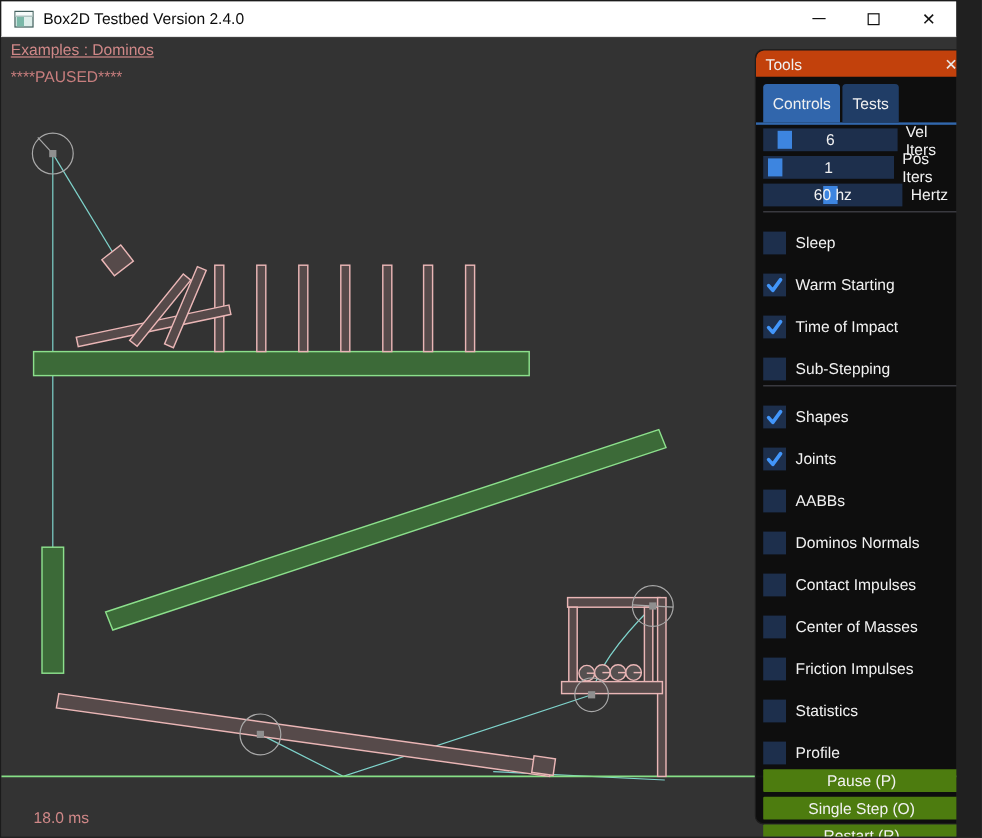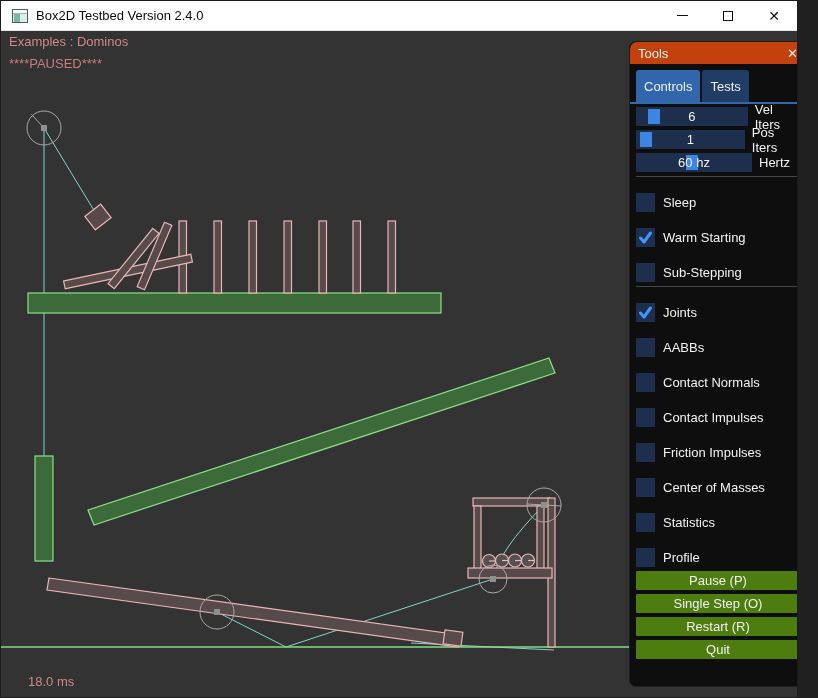--- a/index.html
+++ b/index.html
@@ -25,21 +25,21 @@
   .win-btn { width: 46px; height: 100%; display: flex; align-items: center;
     justify-content: center; cursor: default; }
   .glyph-min { width: 11px; height: 0; border-top: 1px solid #111; }
   .glyph-max { width: 10px; height: 10px; border: 1.2px solid #111; }
   .glyph-close { font-size: 14px; color: #111; line-height: 1; }
   
   .scene-wrap { position: absolute; top: 30px; left: 0; width: 818px; height: 668px;
     background: #333333; }
   svg.scene { position: absolute; inset: 0; }
   .hud { position: absolute; font-size: 13px; }
-  .hud-example { left: 8px; top: 3px; color: #d08888; }
+  .hud-example { left: 8px; top: 3px; color: #d08888; text-decoration: underline; }
   .hud-paused { left: 8px; top: 25px; color: #c87e7e; }
   .hud-ms { left: 27px; top: 643px; color: #d08888; }
   
   .tools { position: absolute; left: 628px; top: 10px; width: 178px; height: 646px;
     background: rgba(13,13,13,0.96); border-radius: 7px; border: 1px solid #1e1e1e; }
   .tools-titlebar { height: 22px; background: #c2410c; border-radius: 7px 7px 0 0;
     display: flex; align-items: center; padding: 0 8px; }
   .tools-title { color: #f0f0f0; font-size: 13px; }
   .tools-close { margin-left: auto; color: #e8e8e8; font-size: 13px; line-height: 1;
     cursor: default; }
@@ -217,53 +217,69 @@
             </div>
             <div class="check-row">
               <span class="checkbox">
                 <svg width="15" height="15" viewBox="0 0 15 15">
                   <polyline points="2.5,8 6,12 12.5,3" fill="none" stroke="#4296fa" stroke-width="3" stroke-linecap="round" stroke-linejoin="round"></polyline>
                 </svg>
               </span>
               <span class="check-label">Warm Starting</span>
             </div>
             <div class="check-row">
+              <span class="checkbox">
+                <svg width="15" height="15" viewBox="0 0 15 15">
+                  <polyline points="2.5,8 6,12 12.5,3" fill="none" stroke="#4296fa" stroke-width="3" stroke-linecap="round" stroke-linejoin="round"></polyline>
+                </svg>
+              </span>
+              <span class="check-label">Time of Impact</span>
+            </div>
+            <div class="check-row">
               <span class="checkbox"></span>
               <span class="check-label">Sub-Stepping</span>
             </div>
           </div>
         <div class="sep"></div>
         <div id="check-group-1">
             <div class="check-row">
               <span class="checkbox">
                 <svg width="15" height="15" viewBox="0 0 15 15">
                   <polyline points="2.5,8 6,12 12.5,3" fill="none" stroke="#4296fa" stroke-width="3" stroke-linecap="round" stroke-linejoin="round"></polyline>
                 </svg>
               </span>
+              <span class="check-label">Shapes</span>
+            </div>
+            <div class="check-row">
+              <span class="checkbox">
+                <svg width="15" height="15" viewBox="0 0 15 15">
+                  <polyline points="2.5,8 6,12 12.5,3" fill="none" stroke="#4296fa" stroke-width="3" stroke-linecap="round" stroke-linejoin="round"></polyline>
+                </svg>
+              </span>
               <span class="check-label">Joints</span>
             </div>
             <div class="check-row">
               <span class="checkbox"></span>
               <span class="check-label">AABBs</span>
             </div>
             <div class="check-row">
               <span class="checkbox"></span>
-              <span class="check-label">Contact Normals</span>
+              <span class="check-label">Dominos Normals</span>
             </div>
             <div class="check-row">
               <span class="checkbox"></span>
               <span class="check-label">Contact Impulses</span>
             </div>
             <div class="check-row">
               <span class="checkbox"></span>
+              <span class="check-label">Center of Masses</span>
+            </div>
+            <div class="check-row">
+              <span class="checkbox"></span>
               <span class="check-label">Friction Impulses</span>
-            </div>
-            <div class="check-row">
-              <span class="checkbox"></span>
-              <span class="check-label">Center of Masses</span>
             </div>
             <div class="check-row">
               <span class="checkbox"></span>
               <span class="check-label">Statistics</span>
             </div>
             <div class="check-row">
               <span class="checkbox"></span>
               <span class="check-label">Profile</span>
             </div>
           </div>

